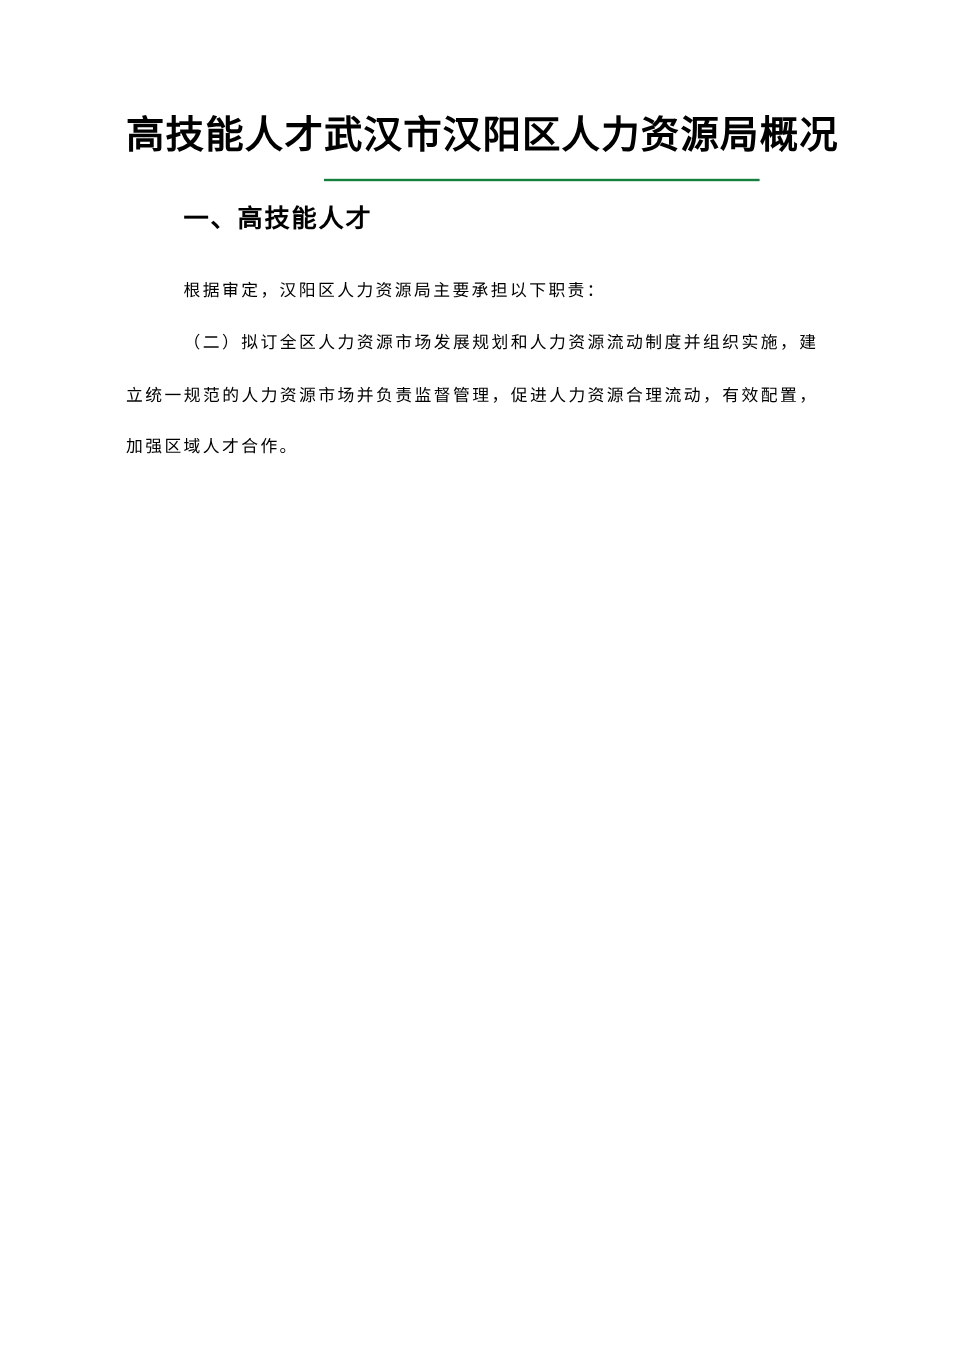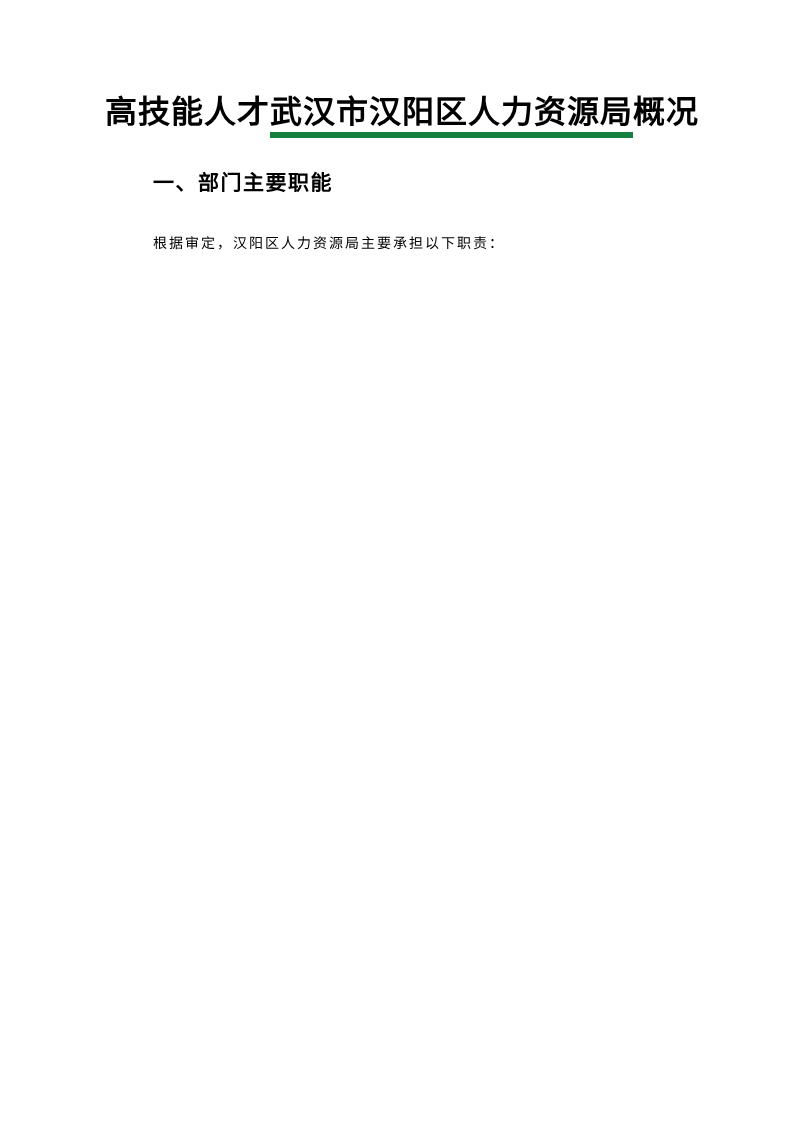--- a/index.html
+++ b/index.html
@@ -26,22 +26,22 @@
     padding-top: 92px;
     text-align: center;
     font-family: "Liberation Serif", "DejaVu Serif", serif;
     font-weight: bold;
     font-size: 32px;
     line-height: 1.3;
     letter-spacing: 1px;
     white-space: nowrap;
   }
   .doc-title .underlined {
-    border-bottom: 6px solid #15803d;
-    padding-bottom: 2px;
+    border-bottom: 2px solid #15803d;
+    padding-bottom: 19px;
   }
   .section-heading {
     margin: 35px 0 0 0;
     padding-left: 48px;
     font-family: "Liberation Sans", "DejaVu Sans", sans-serif;
     font-weight: bold;
     font-size: 21px;
     line-height: 28px;
     letter-spacing: 1.5px;
   }
@@ -60,20 +60,21 @@
   }
 </style>
 </head>
 <body>
 
 <div class="page">
   <div class="content">
 
     <h1 class="doc-title"><span>高技能人才</span><span class="underlined">武汉市汉阳区人力资源局</span><span>概况</span></h1>
 
-    <h2 class="section-heading">一、部门主要职能</h2>
+    <h2 class="section-heading">一、高技能人才</h2>
 
     <div class="doc-body">
       <p>根据审定，汉阳区人力资源局主要承担以下职责：</p>
+      <p>（二）拟订全区人力资源市场发展规划和人力资源流动制度并组织实施，建立统一规范的人力资源市场并负责监督管理，促进人力资源合理流动，有效配置，加强区域人才合作。</p>
     </div>
 
   </div>
 </div>
 
 </body></html>

